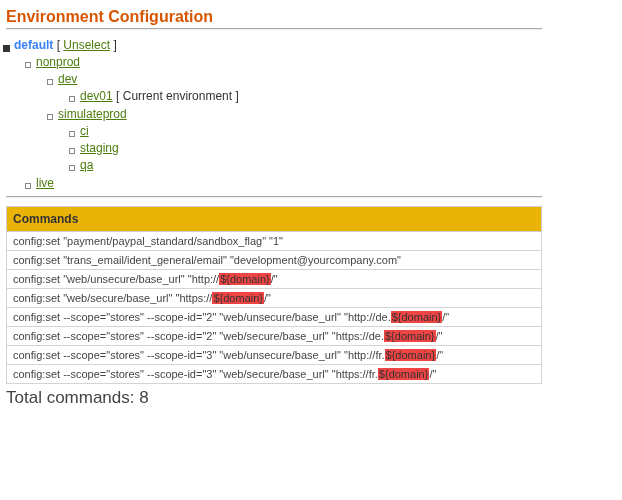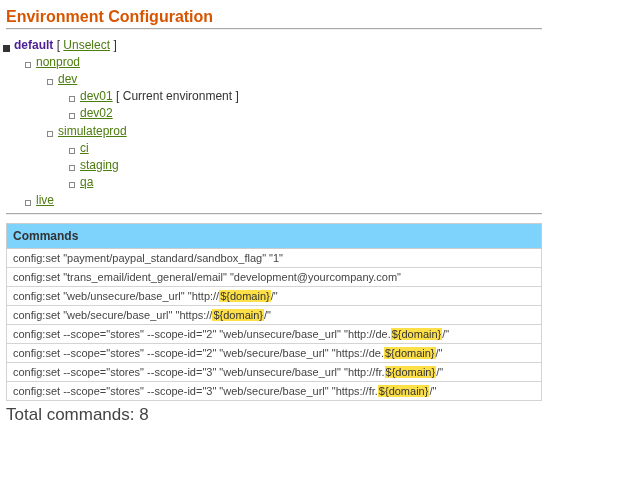--- a/index.html
+++ b/index.html
@@ -5,26 +5,26 @@
   html,body{margin:0;padding:0;font-family:Verdana,Arial,sans-serif;font-size:12px;color:#333;background:#fff}
   .page{width:548px;padding:0 6px;box-sizing:border-box}
   h2.section{color:#d85500;font-size:16px;font-weight:bold;margin:8px 0 2px}
   .rule{border-top:1px solid #aaa;border-bottom:1px solid #eee;height:0;margin:2px 0 8px}
   ul.tree{list-style:none;margin:0 0 6px;padding:0 0 0 8px;font-size:12px;color:#333}
   ul.tree ul{list-style:none;margin:2px 0 4px;padding:0 0 0 22px}
   ul.tree li{margin:3px 0;position:relative}
   ul.tree li::before{content:"";position:absolute;left:-11px;top:7px;width:4px;height:4px;border:1px solid #888;background:#fff;border-radius:0}
   ul.tree>li::before{width:5px;height:5px;background:#333;border:1px solid #333;border-radius:0}
   a.link{color:#4d7c0f;text-decoration:underline;cursor:pointer}
-  .plain{color:#4c1d95}
+  .plain{color:#3b82f6}
   .suffix{color:#333}
   .cmd-table{width:100%;border-collapse:collapse;border:1px solid #ccc;font-size:11px;color:#333;margin-bottom:4px}
-  .cmd-table th{background:#7dd3fc;border:1px solid #ccc;text-align:left;padding:5px 6px;font-weight:bold;font-size:12px}
+  .cmd-table th{background:#eab308;border:1px solid #ccc;text-align:left;padding:5px 6px;font-weight:bold;font-size:12px}
   .cmd-table td{border:1px solid #d4d4d4;padding:3px 6px;font-size:11px;color:#444;white-space:nowrap}
-  .hl{background:#fde047;color:#333;padding:0 1px}
+  .hl{background:#ef4444;color:#333;padding:0 1px}
   .total{font-size:17px;color:#444;margin:3px 0 8px}
 </style>
 </head>
 <body>
 
 <div class="page">
   <h2 class="section">Environment Configuration</h2>
   <div class="rule"></div>
 
   <ul class="tree">
@@ -36,23 +36,20 @@
       <ul>
         <li>
           <a class="link">nonprod</a>
           <ul>
             <li>
               <a class="link">dev</a>
               <ul>
                 <li>
                   <a class="link">dev01</a>
                   <span class="suffix"> [ Current environment ]</span>
-                </li>
-                <li>
-                  <a class="link">dev02</a>
                 </li>
               </ul>
             </li>
             <li>
               <a class="link">simulateprod</a>
               <ul>
                 <li><a class="link">ci</a></li>
                 <li><a class="link">staging</a></li>
                 <li><a class="link">qa</a></li>
               </ul>

